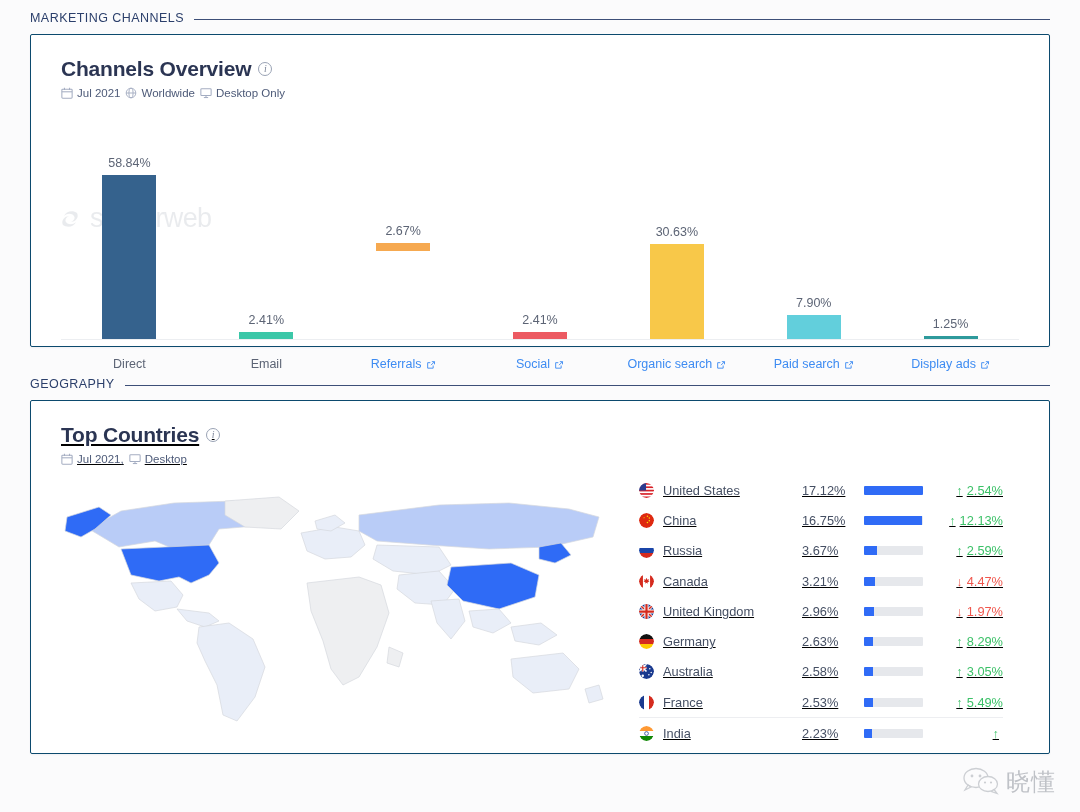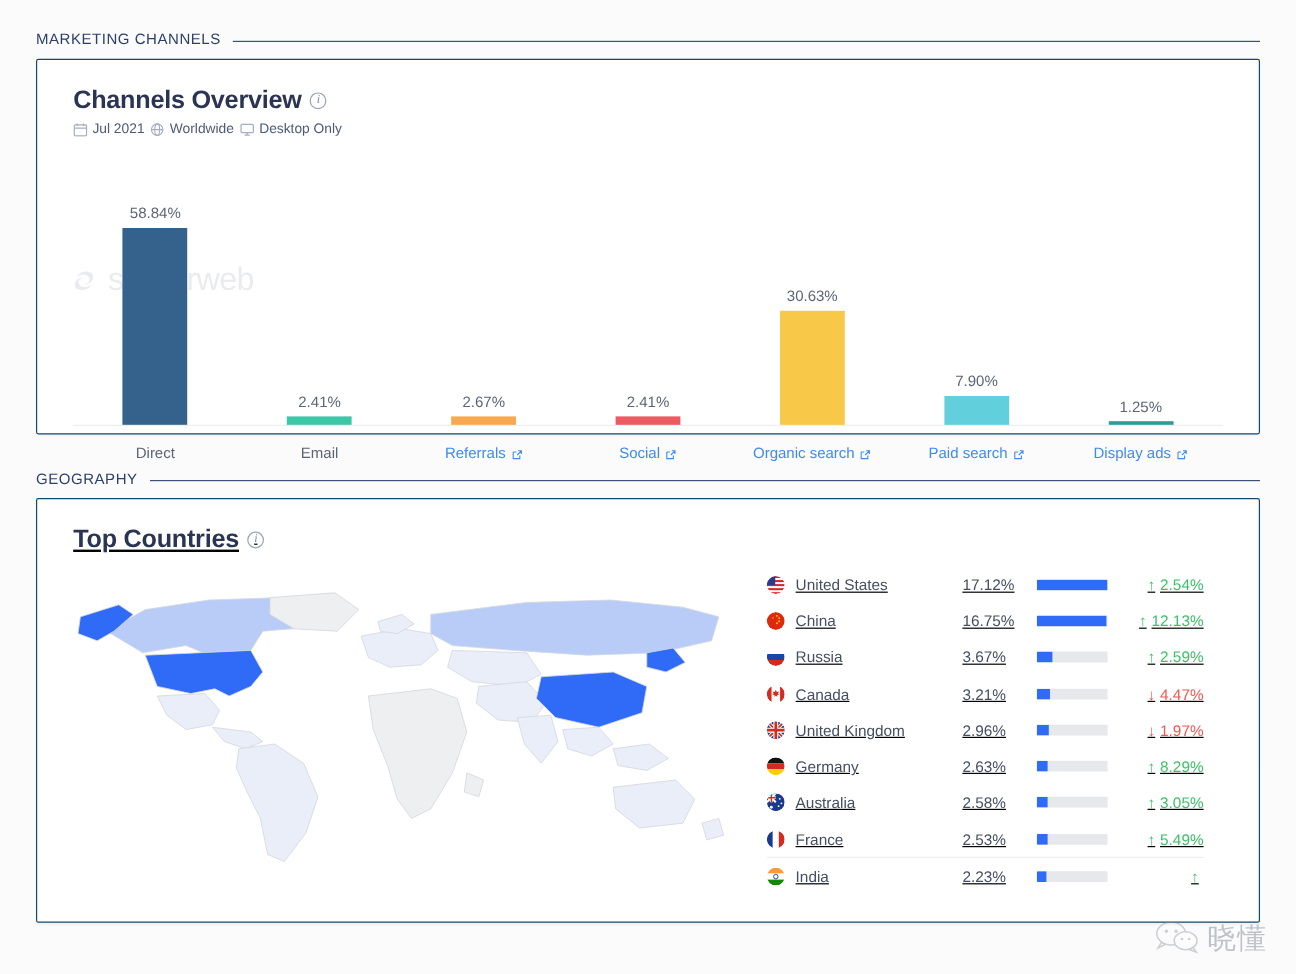--- a/index.html
+++ b/index.html
@@ -133,21 +133,21 @@
   .wechat-wm .cn {
     font-size: 24px; color: #6f7580;
     font-family: "DejaVu Sans", sans-serif; letter-spacing: 1px;
   }
 </style>
 </head>
 <body>
 
 <div class="page">
 
-  <div class="section-head" style="padding-top:26px;">
+  <div class="section-head" style="padding-top:11px;">
     <span class="label">MARKETING CHANNELS</span>
     <span class="rule"></span>
   </div>
 
   <div class="card" style="height:313px; padding:22px 0 0 0;">
     <div style="padding:0 30px;">
       <div class="card-title-row">
         <span class="card-title">Channels Overview</span>
         <span class="info-icon">i</span>
       </div>
@@ -197,21 +197,21 @@
 
       <div class="bars" id="bars">
           <div class="bar-col" style="padding-bottom: 40px;">
             <div class="bar-val">58.84%</div>
             <div class="bar" style="background: rgb(53, 98, 141); height: 165px;"></div>
           </div>
           <div class="bar-col" style="padding-bottom: 40px;">
             <div class="bar-val">2.41%</div>
             <div class="bar" style="background: rgb(59, 199, 168); height: 8px;"></div>
           </div>
-          <div class="bar-col" style="padding-bottom: 40px;">
+          <div class="bar-col" style="padding-bottom: 40px; justify-content: center;">
             <div class="bar-val">2.67%</div>
             <div class="bar" style="background: rgb(246, 169, 80); height: 8px;"></div>
           </div>
           <div class="bar-col" style="padding-bottom: 40px;">
             <div class="bar-val">2.41%</div>
             <div class="bar" style="background: rgb(236, 90, 98); height: 8px;"></div>
           </div>
           <div class="bar-col" style="padding-bottom: 40px;">
             <div class="bar-val">30.63%</div>
             <div class="bar" style="background: rgb(248, 200, 73); height: 96px;"></div>
@@ -272,20 +272,43 @@
     <span class="label">GEOGRAPHY</span>
     <span class="rule"></span>
   </div>
 
   <div class="card" style="height:354px; padding:22px 16px 0 0; overflow:hidden;text-decoration:underline;">
     <div style="padding:0 30px;">
       <div class="card-title-row">
         <span class="card-title">Top Countries</span>
         <span class="info-icon">i</span>
       </div>
+      <div class="meta-row">
+        <span class="meta-item">
+          <span class="meta-ico">
+            <svg viewBox="0 0 14 14">
+                <rect x="1" y="2.5" width="12" height="10.5" rx="1" fill="none" stroke="#8e99b3" stroke-width="1.2"></rect>
+                <line x1="1" y1="5.6" x2="13" y2="5.6" stroke="#8e99b3" stroke-width="1.2"></line>
+                <line x1="4" y1="1" x2="4" y2="3.6" stroke="#8e99b3" stroke-width="1.2"></line>
+                <line x1="10" y1="1" x2="10" y2="3.6" stroke="#8e99b3" stroke-width="1.2"></line>
+              </svg>
+          </span>
+          <span>Jul 2021,</span>
+        </span>
+        <span class="meta-item">
+          <span class="meta-ico">
+            <svg viewBox="0 0 14 14">
+                <rect x="1" y="2" width="12" height="8" rx="1" fill="none" stroke="#8e99b3" stroke-width="1.2"></rect>
+                <line x1="4.5" y1="12.3" x2="9.5" y2="12.3" stroke="#8e99b3" stroke-width="1.2"></line>
+                <line x1="7" y1="10" x2="7" y2="12.3" stroke="#8e99b3" stroke-width="1.2"></line>
+              </svg>
+          </span>
+          <span>Desktop</span>
+        </span>
+      </div>
     </div>
 
     <div class="geo-body" style="margin-top:4px;">
       <div class="map-wrap">
         <svg viewBox="0 0 560 262" id="worldmap" preserveAspectRatio="xMidYMid meet">
             <rect width="560" height="262" fill="#ffffff"></rect>
             <path d="M30,58 L62,40 L115,32 L175,30 L205,40 L196,55 L160,58 L150,74 L120,80 L96,70 L60,76 Z" fill="#b9ccf7" stroke="#d5d8de" stroke-width="0.7"></path>
             <path d="M8,46 L40,36 L52,44 L36,58 L22,66 L6,60 Z" fill="#2f6bf6" stroke="#d5d8de" stroke-width="0.7"></path>
             <path d="M62,78 L150,74 L160,92 L150,104 L132,112 L120,106 L100,110 L72,104 Z" fill="#2f6bf6" stroke="#d5d8de" stroke-width="0.7"></path>
             <path d="M72,112 L112,110 L124,124 L118,136 L96,140 L80,128 Z" fill="#e9eef8" stroke="#d5d8de" stroke-width="0.7"></path>

